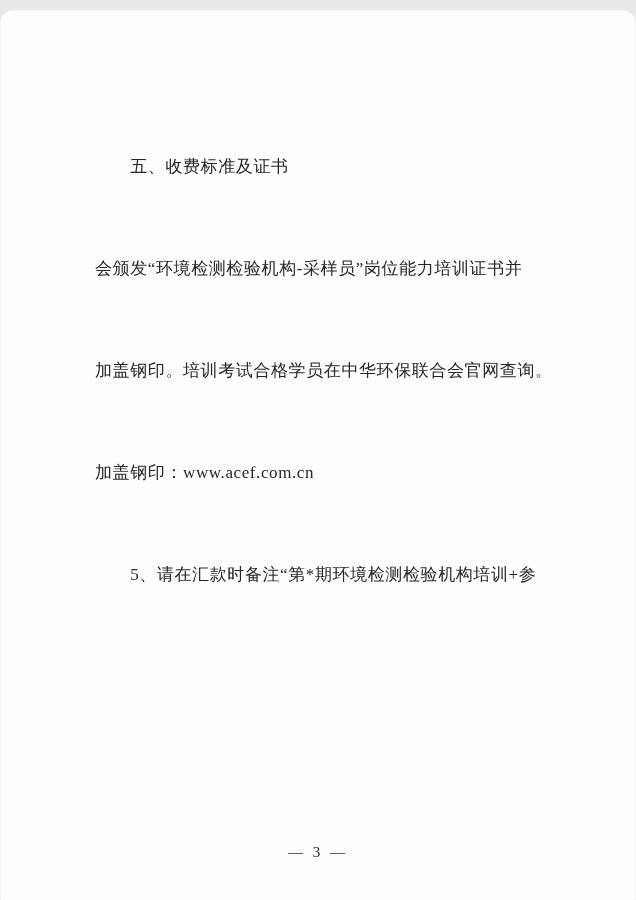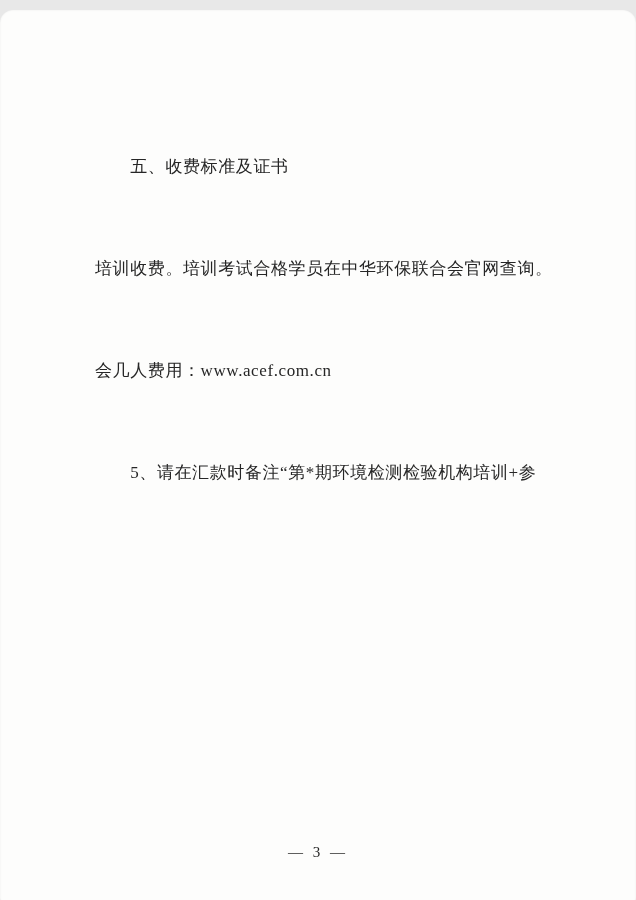--- a/index.html
+++ b/index.html
@@ -62,22 +62,23 @@
         rgba(80,80,85,0.04) 90%,
         rgba(0,0,0,0)  100%);
   }
 </style>
 </head>
 <body>
 
 <div class="page">
   <div class="content">
     <div class="line">　　五、收费标准及证书</div>
-    <div class="line">培训收费。培训考试合格学员在中华环保联合会官网查询。</div>
-    <div class="line">会几人费用：www.acef.com.cn</div>
+    <div class="line">会颁发“环境检测检验机构-采样员”岗位能力培训证书并</div>
+    <div class="line">加盖钢印。培训考试合格学员在中华环保联合会官网查询。</div>
+    <div class="line">加盖钢印：www.acef.com.cn</div>
     <div class="line">　　5、请在汇款时备注“第*期环境检测检验机构培训+参</div>
     
     
     
     
     
     
     
     
     

